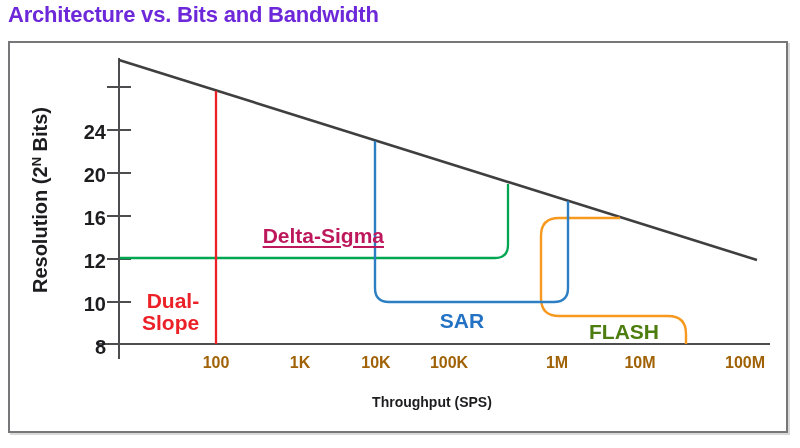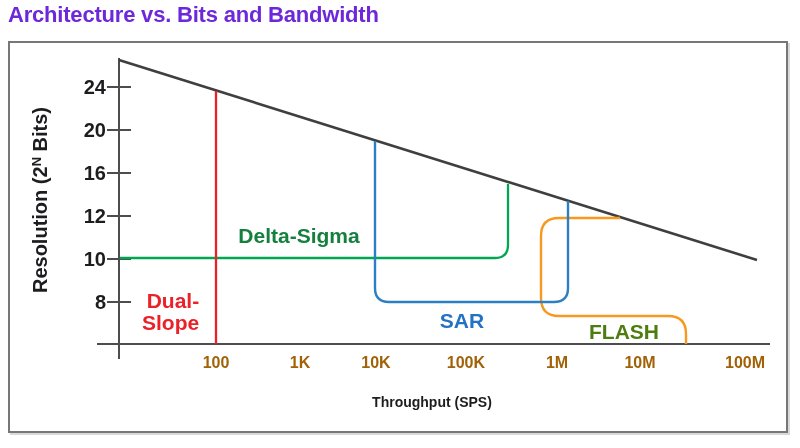--- a/index.html
+++ b/index.html
@@ -11,41 +11,41 @@
     position:absolute;left:8px;top:2px;font-size:22px;font-weight:700;
     color:#6d28d9;letter-spacing:-0.2px;white-space:nowrap;
   }
   .frame{
     position:absolute;left:8px;top:41px;width:776px;height:388px;
     border:2px solid #77777a;background:#ffffff;box-shadow:2px 2px 0 #d9d9d9;
   }
   svg.plot{position:absolute;left:0;top:0;width:800px;height:448px;}
   .ytick{
     position:absolute;left:40px;width:66px;text-align:right;
-    font-size:20px;font-weight:700;color:#1d1d20;line-height:24px;
+    font-size:20px;font-weight:700;color:#1d1d20;line-height:24px;margin-top:45px;
   }
   .xtick{
     position:absolute;top:351px;width:90px;text-align:center;
     font-size:16px;font-weight:700;color:#a16207;line-height:24px;
   }
   .ylabel{
     position:absolute;left:-98px;top:187px;width:280px;height:26px;
     transform:rotate(-90deg);transform-origin:50% 50%;
     text-align:center;font-size:20px;font-weight:700;color:#1d1d20;white-space:nowrap;
   }
   .ylabel sup{font-size:13px;vertical-align:6px;}
   .xlabel{
     position:absolute;left:282px;top:394px;width:300px;text-align:center;
     font-size:14px;font-weight:700;color:#1d1d20;white-space:nowrap;
   }
   .arch{position:absolute;font-size:21px;font-weight:700;white-space:nowrap;line-height:22px;}
   .arch-dualslope{left:142px;top:290px;color:#ec2027;text-align:right;}
   .arch-deltasigma{
-    left:214px;top:225px;width:170px;text-align:center;color:#15803d;
-    text-decoration-thickness:2px;text-underline-offset:3px;
+    left:214px;top:225px;width:170px;text-align:right;color:#be185d;
+    text-decoration:underline;text-decoration-thickness:2px;text-underline-offset:3px;
   }
   .arch-sar{left:422px;top:310px;width:80px;text-align:center;color:#2472c4;}
   .arch-flash{left:571px;top:321px;width:106px;text-align:center;color:#4d7c0f;}
 </style>
 </head>
 <body>
 
 <div class="page-title">Architecture vs. Bits and Bandwidth</div>
 
 <div class="frame"></div>
@@ -73,21 +73,21 @@
 <div class="ytick" style="top:75px;">24</div>
 <div class="ytick" style="top:118px;">20</div>
 <div class="ytick" style="top:161px;">16</div>
 <div class="ytick" style="top:204px;">12</div>
 <div class="ytick" style="top:247px;">10</div>
 <div class="ytick" style="top:290px;">8</div>
 
 <div class="xtick" style="left:171px;">100</div>
 <div class="xtick" style="left:255px;">1K</div>
 <div class="xtick" style="left:331px;">10K</div>
-<div class="xtick" style="left:395px;text-align:right;">100K</div>
+<div class="xtick" style="left:404px;">100K</div>
 <div class="xtick" style="left:512px;">1M</div>
 <div class="xtick" style="left:595px;">10M</div>
 <div class="xtick" style="left:700px;">100M</div>
 
 <div class="ylabel"><span>Resolution (2</span><sup>N</sup><span> Bits)</span></div>
 <div class="xlabel">Throughput (SPS)</div>
 
 <div class="arch arch-dualslope">
   <span style="display:block;">Dual-</span>
   <span style="display:block;">Slope</span>

